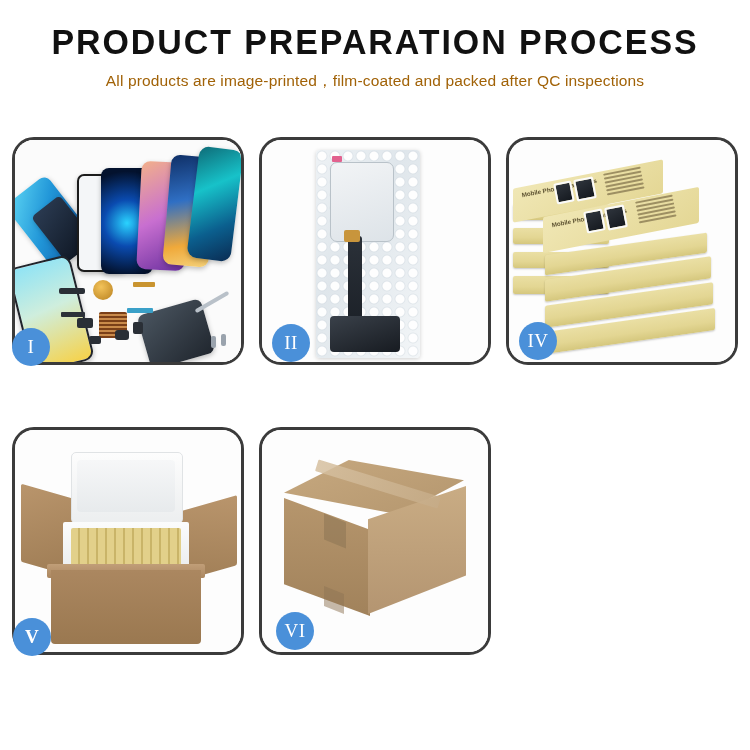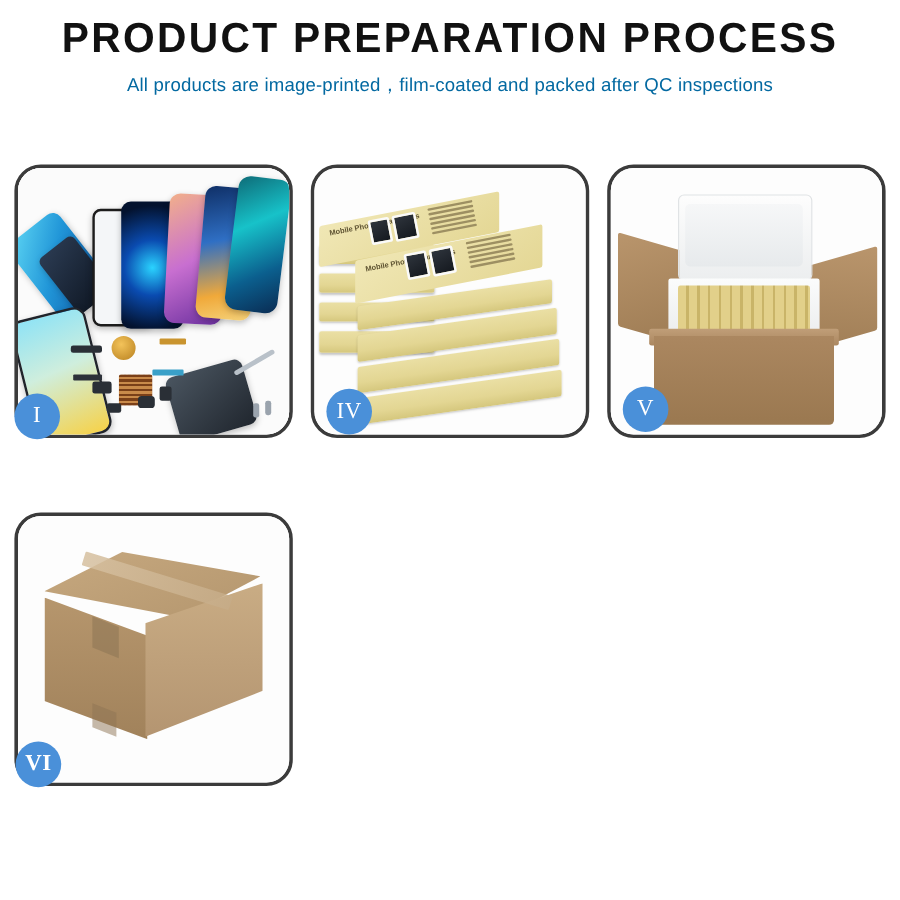--- a/index.html
+++ b/index.html
@@ -3,29 +3,29 @@
 <meta charset="utf-8">
 <style>
   html,body{margin:0;padding:0;}
   body{
     width:750px;height:750px;
     background:#ffffff;
     font-family:"Liberation Sans", sans-serif;
     overflow:hidden;
     position:relative;
   }
-  .header{text-align:center;padding-top:14px;}
+  .header{text-align:center;padding-top:24px;}
   .title{
     font-size:35px;font-weight:bold;color:#111111;
     letter-spacing:2.0px;line-height:1.0;
     font-family:"Liberation Sans", sans-serif;
     transform:scaleX(0.97);
   }
   .subtitle{
-    font-size:15.5px;color:#0369a1;margin-top:12px;
+    font-size:15.5px;color:#a16207;margin-top:12px;
     letter-spacing:0.15px;
     font-family:"Liberation Sans", sans-serif;
   }
   .grid{
     position:absolute;left:12px;top:137px;
     width:726px;height:545px;
     display:grid;
     grid-template-columns:repeat(3,232px);
     grid-template-rows:228px 228px;
     column-gap:15px;row-gap:62px;
@@ -219,20 +219,34 @@
         <div class="flex" style="left:112px;top:168px;width:26px;height:5px;background:#3aa0c8;"></div>
         <div class="flex" style="left:46px;top:172px;width:24px;height:5px;background:#2c3138;"></div>
         <div class="chip" style="left:196px;top:196px;width:5px;height:12px;background:#9aa3ad;border-radius:2px;"></div>
         <div class="chip" style="left:206px;top:194px;width:5px;height:12px;background:#9aa3ad;border-radius:2px;"></div>
         <div class="chip" style="left:178px;top:160px;width:38px;height:4px;background:#b9c1c9;transform:rotate(-30deg);"></div>
       </div>
     </div>
     <div class="badge">I</div>
   </div>
 
+  <div class="panel">
+    <div class="panel-inner">
+      <div class="bubble-bag">
+        <div class="p2-screen"></div>
+        <div class="p2-pinkdot"></div>
+        <div class="p2-cable"></div>
+        <div class="p2-conn" style="left:28px;top:80px;width:16px;height:12px;"></div>
+        <div class="p2-conn" style="left:16px;top:176px;width:12px;height:20px;"></div>
+        <div class="p2-conn" style="left:66px;top:174px;width:12px;height:22px;"></div>
+        <div class="p2-mass"></div>
+      </div>
+    </div>
+    <div class="badge">II</div>
+  </div>
 
 
   <div class="panel">
     <div class="panel-inner">
       <div class="stack">
         <div class="sbox" style="left:4px;top:64px;width:96px;height:16px;"></div>
         <div class="sbox" style="left:4px;top:88px;width:96px;height:16px;"></div>
         <div class="sbox" style="left:4px;top:112px;width:96px;height:16px;"></div>
         <div class="sbox" style="left:4px;top:136px;width:96px;height:18px;"></div>
 

